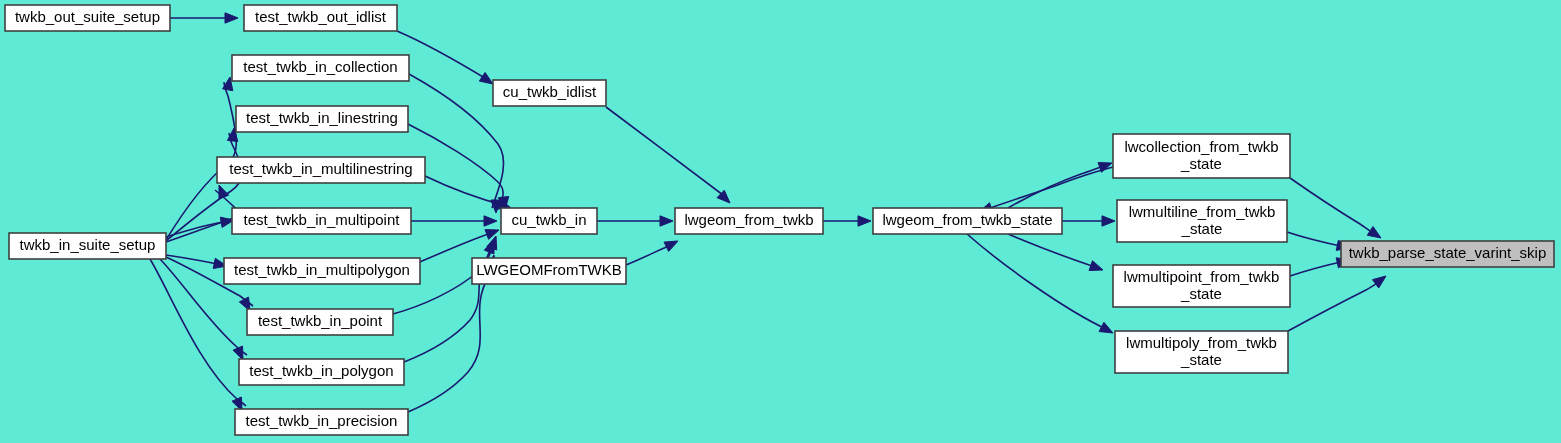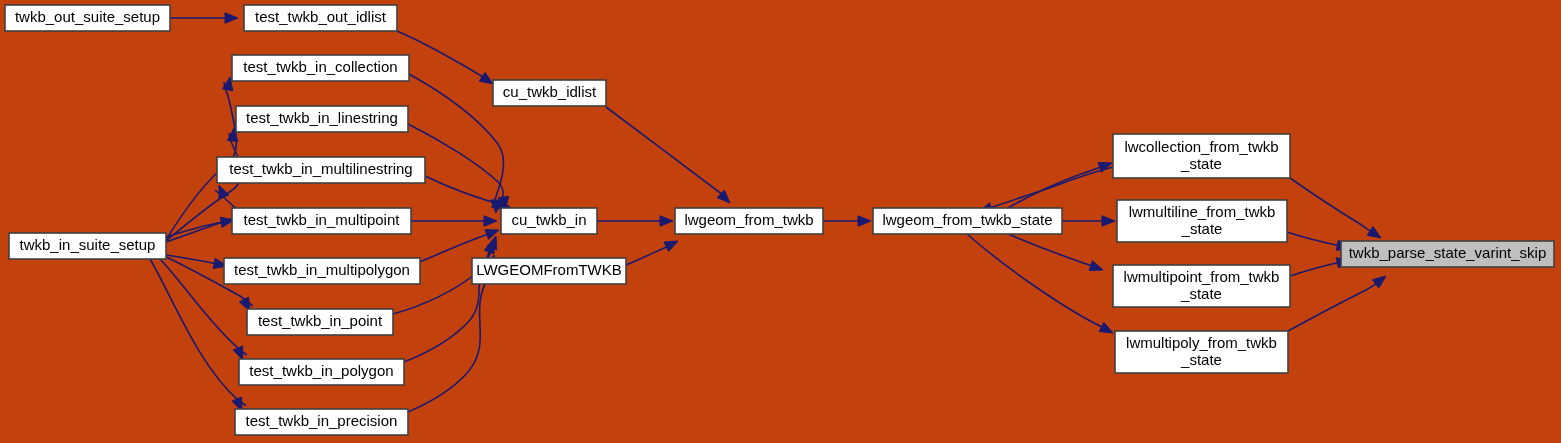--- a/index.html
+++ b/index.html
@@ -7,21 +7,21 @@
     padding: 0;
     background: #ffffff;
   }
   body {
     font-family: "Liberation Sans", sans-serif;
   }
   #callgraph-wrap {
     position: relative;
     width: 1561px;
     height: 443px;
-    background: #c2410c;
+    background: #5eead4;
     overflow: hidden;
   }
   svg#callgraph {
     display: block;
     width: 1561px;
     height: 443px;
   }
   .node-box {
     fill: #ffffff;
     stroke: #404040;

